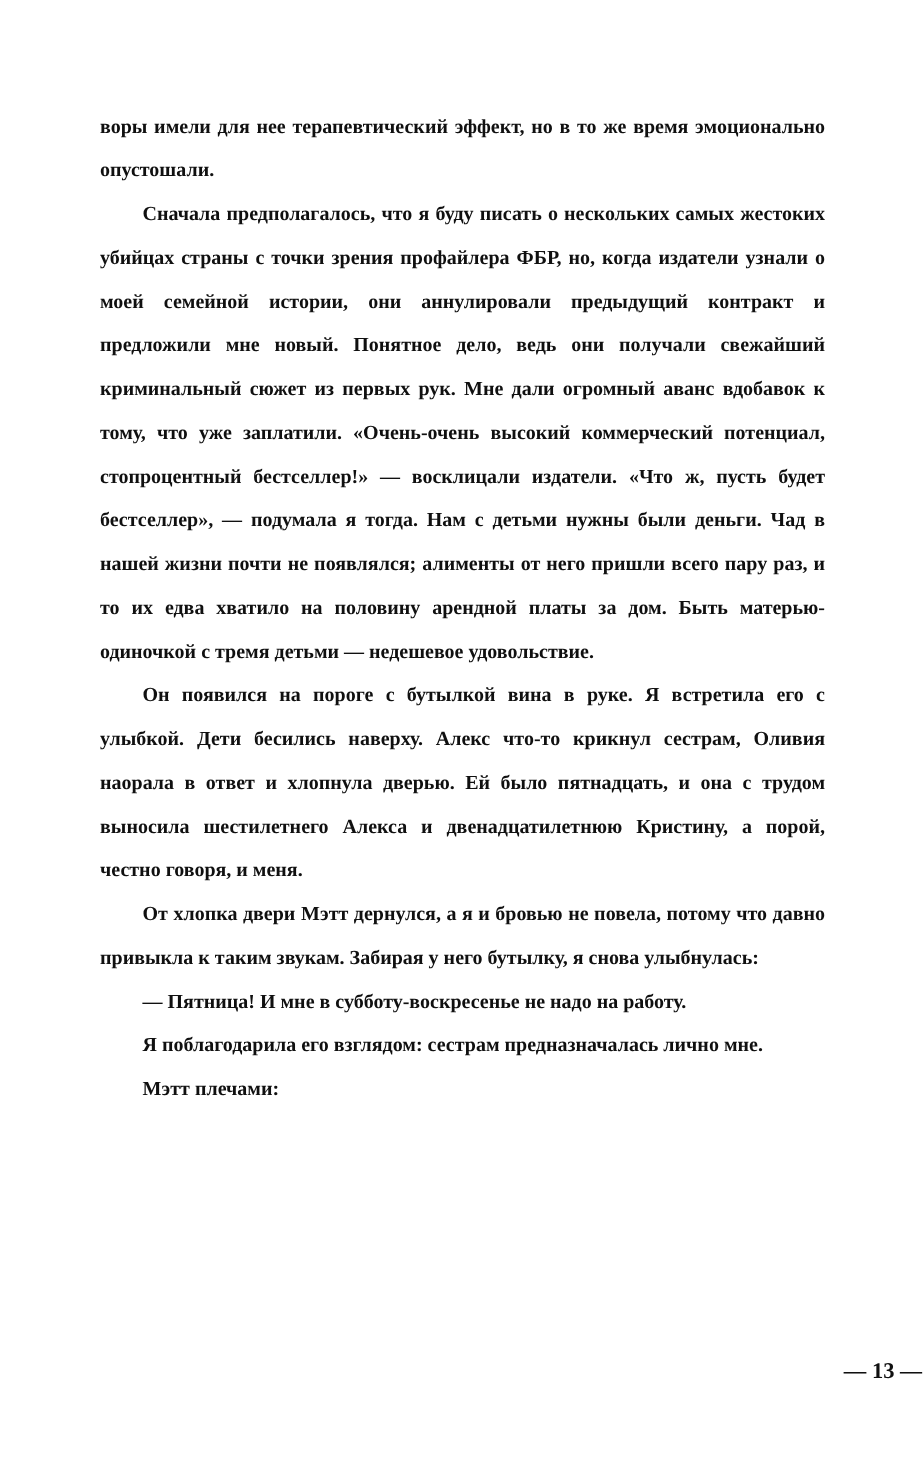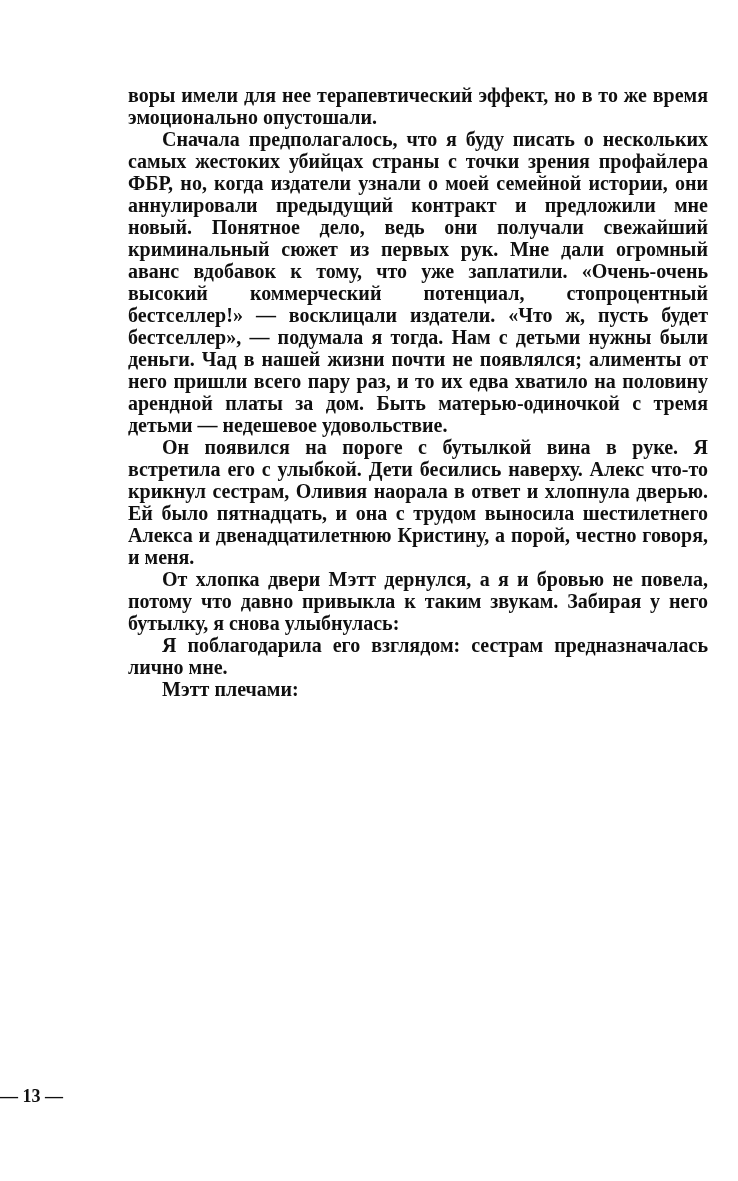--- a/index.html
+++ b/index.html
@@ -14,54 +14,54 @@
     background: #ffffff;
     overflow: hidden;
     font-family: "Liberation Serif", "DejaVu Serif", serif;
     color: #101010;
   }
   .text-block {
     position: absolute;
     left: 80px;
     top: 84px;
     width: 580px;
-    font-size: 20px;
-    line-height: 22px;
+    font-size: 16px;
+    line-height: 35px;
     font-weight: bold;
     text-align: justify;
     text-justify: inter-word;
     hyphens: auto;
-    margin-left: 48px;
     -webkit-hyphens: auto;
   }
   .text-block p.para {
     margin: 0;
     padding: 0;
     text-indent: 34px;
   }
   .text-block p.para.no-indent {
     text-indent: 0;
   }
   .footer {
     position: absolute;
     left: 0;
     right: 0;
     top: 1086px;
-    text-align: left;
+    text-align: right;
     font-size: 18px;
     font-weight: bold;
     color: #101010;
   }
 </style>
 </head>
 <body>
 
 <div class="page">
   <div class="text-block">
       <p class="para no-indent" lang="ru">воры имели для нее терапевтический эффект, но в то же время эмоционально опустошали.</p>
       <p class="para" lang="ru">Сначала предполагалось, что я буду писать о нескольких самых жестоких убийцах страны с точки зрения профайлера ФБР, но, когда издатели узнали о моей семейной истории, они аннулировали предыдущий контракт и предложили мне новый. Понятное дело, ведь они получали свежайший криминальный сюжет из первых рук. Мне дали огромный аванс вдобавок к тому, что уже заплатили. «Очень-очень высокий коммерческий потенциал, стопроцентный бестселлер!» — восклицали издатели. «Что ж, пусть будет бестселлер», — подумала я тогда. Нам с детьми нужны были деньги. Чад в нашей жизни почти не появлялся; алименты от него пришли всего пару раз, и то их едва хватило на половину арендной платы за дом. Быть матерью-одиночкой с тремя детьми — недешевое удовольствие.</p>
       <p class="para" lang="ru">Он появился на пороге с бутылкой вина в руке. Я встретила его с улыбкой. Дети бесились наверху. Алекс что-то крикнул сестрам, Оливия наорала в ответ и хлопнула дверью. Ей было пятнадцать, и она с трудом выносила шестилетнего Алекса и двенадцатилетнюю Кристину, а порой, честно говоря, и меня.</p>
       <p class="para" lang="ru">От хлопка двери Мэтт дернулся, а я и бровью не повела, потому что давно привыкла к таким звукам. Забирая у него бутылку, я снова улыбнулась:</p>
+      <p class="para" lang="ru">— Пятница! И мне в субботу-воскресенье не надо на работу.</p>
       <p class="para" lang="ru">Я поблагодарила его взглядом: сестрам предназначалась лично мне.</p>
       <p class="para" lang="ru">Мэтт плечами:</p>
     </div>
   <div class="footer">— 13 —</div>
 </div>
 
 </body></html>

